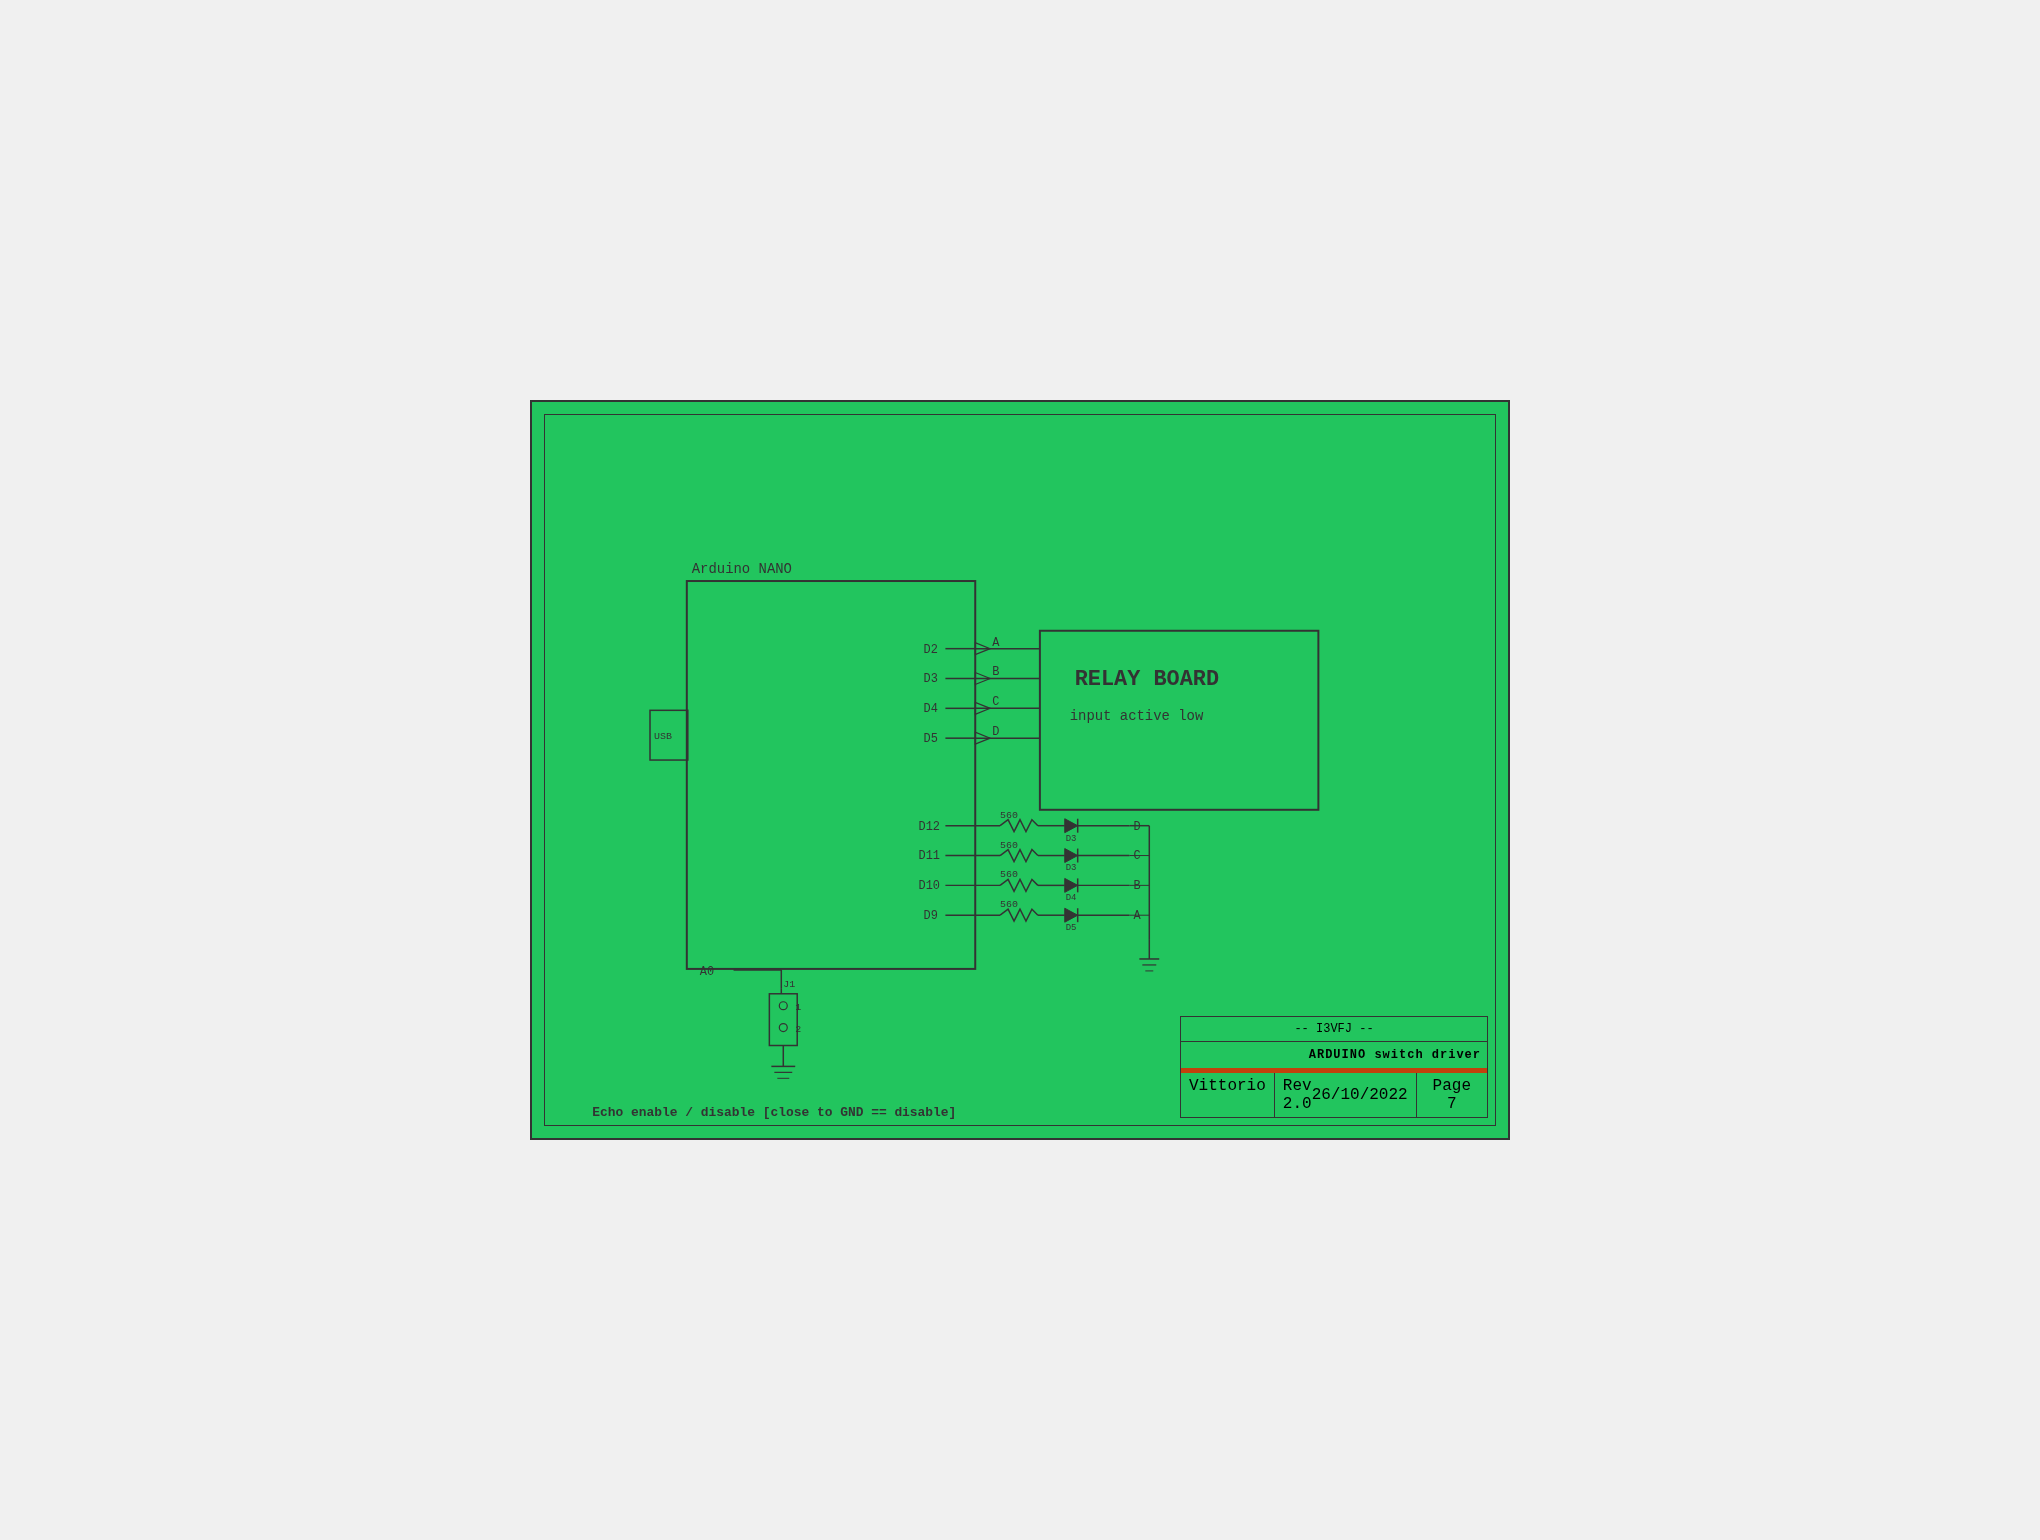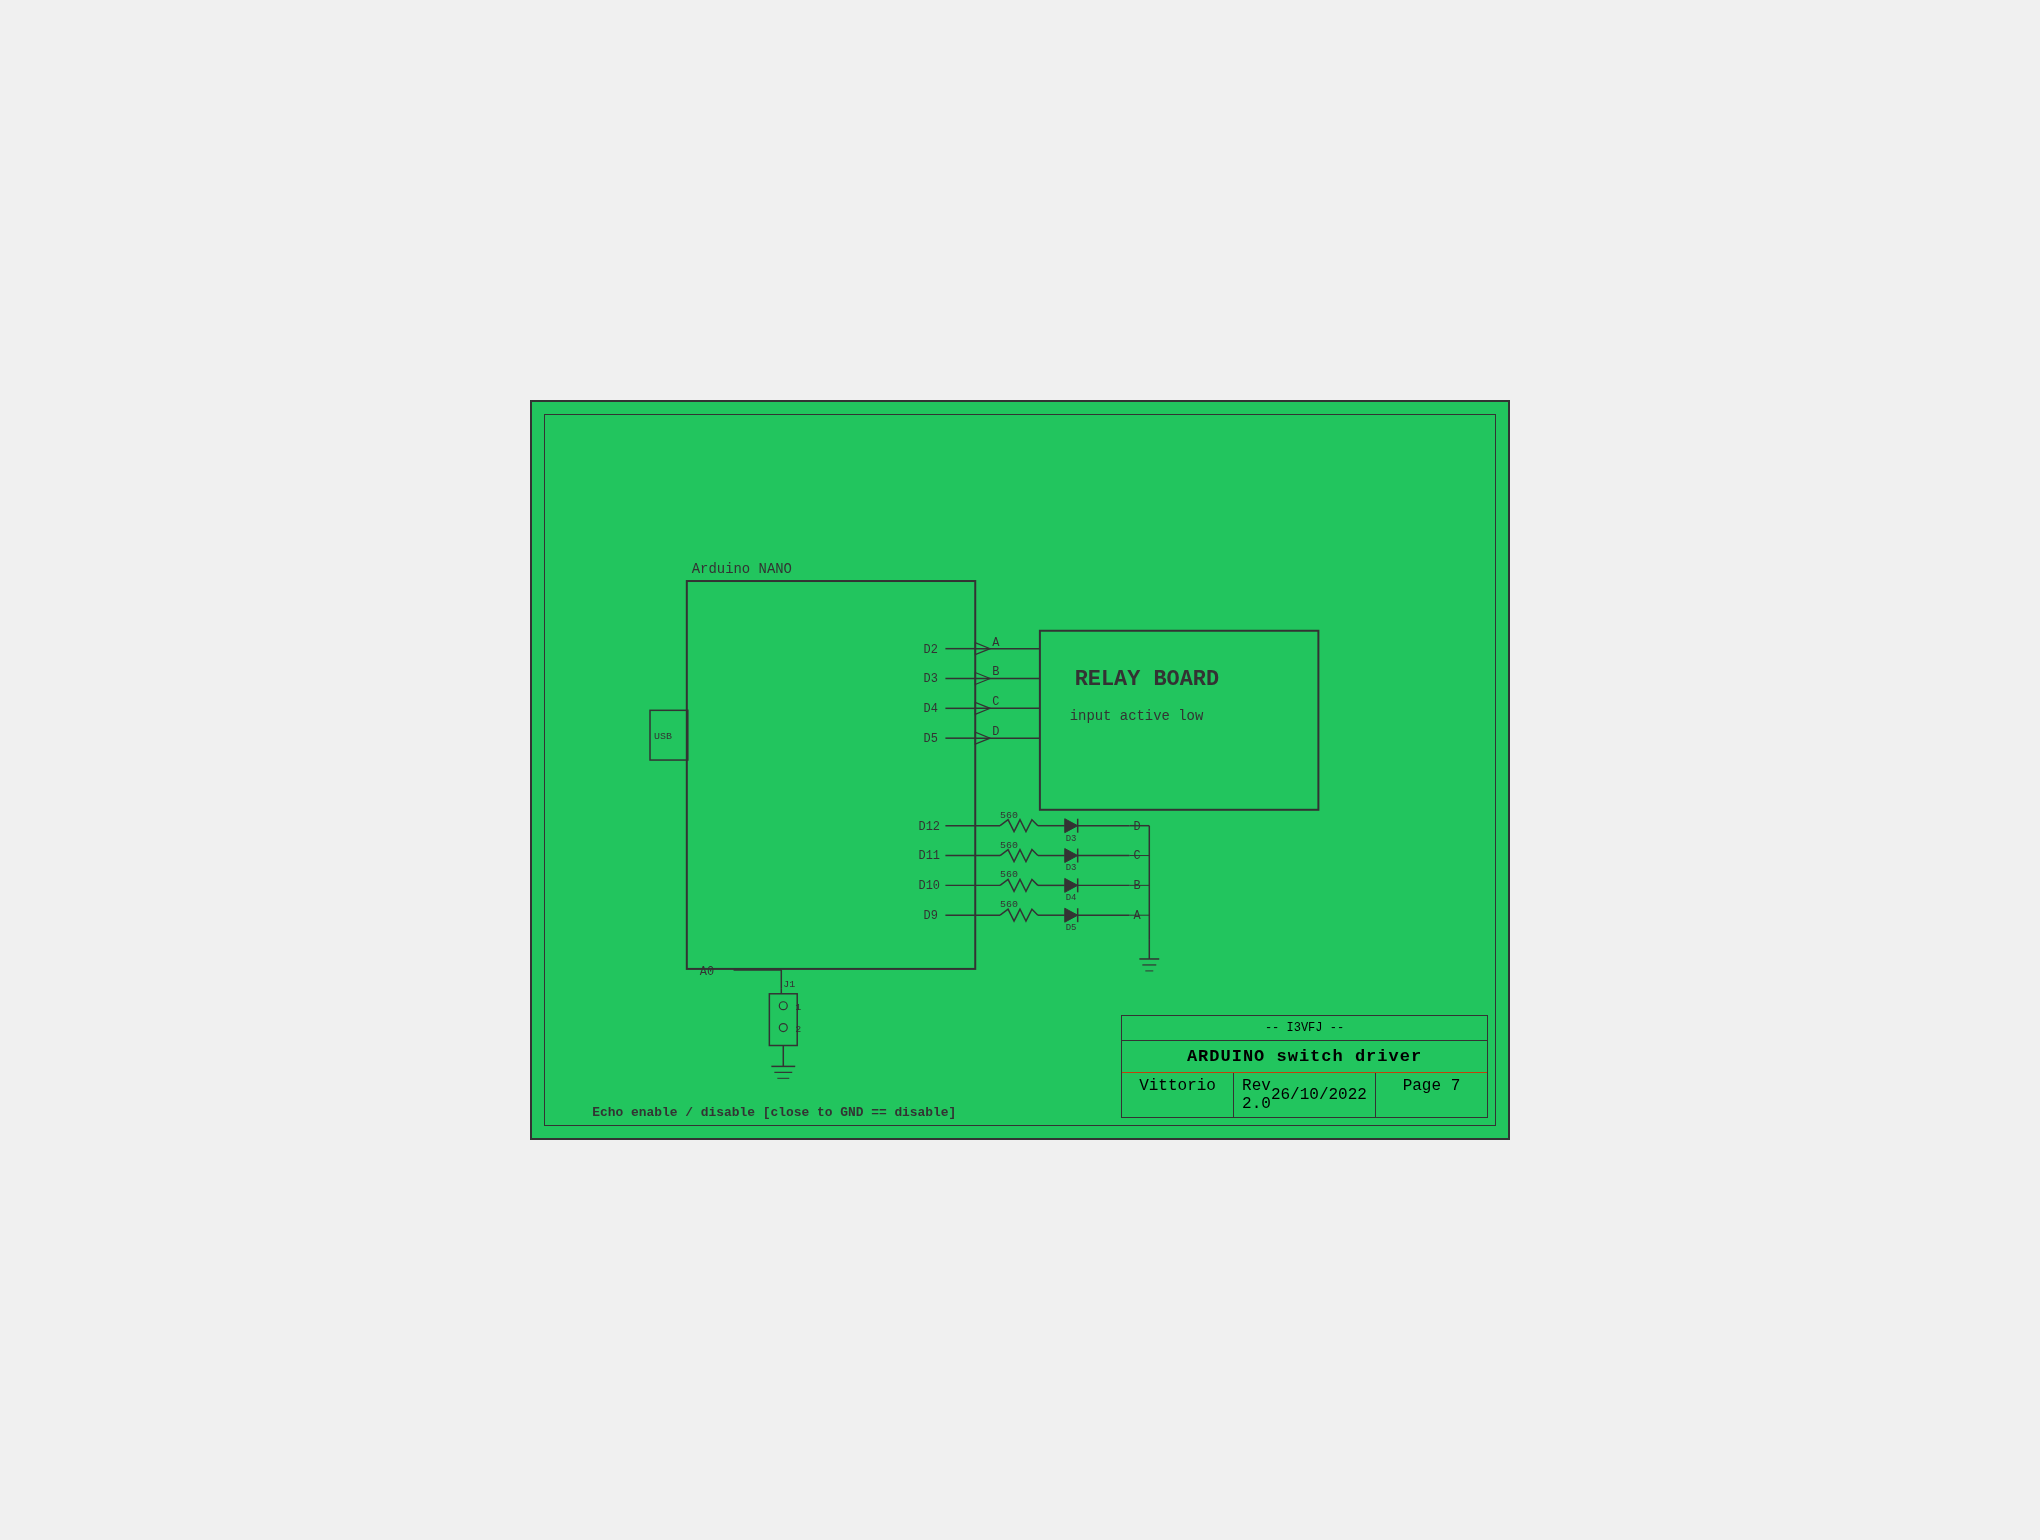--- a/index.html
+++ b/index.html
@@ -29,36 +29,36 @@
     
     .schematic-svg {
       width: 100%;
       height: 100%;
     }
     
     .title-block {
       position: absolute;
       bottom: 20px;
       right: 20px;
-      width: 367px;
+      width: 308px;
       border: 1.5px solid #333;
       font-family: 'Courier New', Courier, monospace;
     }
     .tb-header {
       text-align: center;
       padding: 5px;
       font-size: 12px;
       border-bottom: 1px solid #333;
     }
     .tb-title {
-      text-align: center;
+      text-align: right;
       padding: 6px;
-      font-size: 17px;
+      font-size: 12px;
       font-weight: bold;
-      border-bottom: 1px solid #c2410c;
+      border-bottom: 5px solid #c2410c;
       letter-spacing: 1px;
     }
     .tb-footer {
       display: flex;
     }
     .tb-footer-cell {
       flex: 1;
       padding: 4px 8px;
       font-size: 16px;
       border-right: 1px solid #333;

